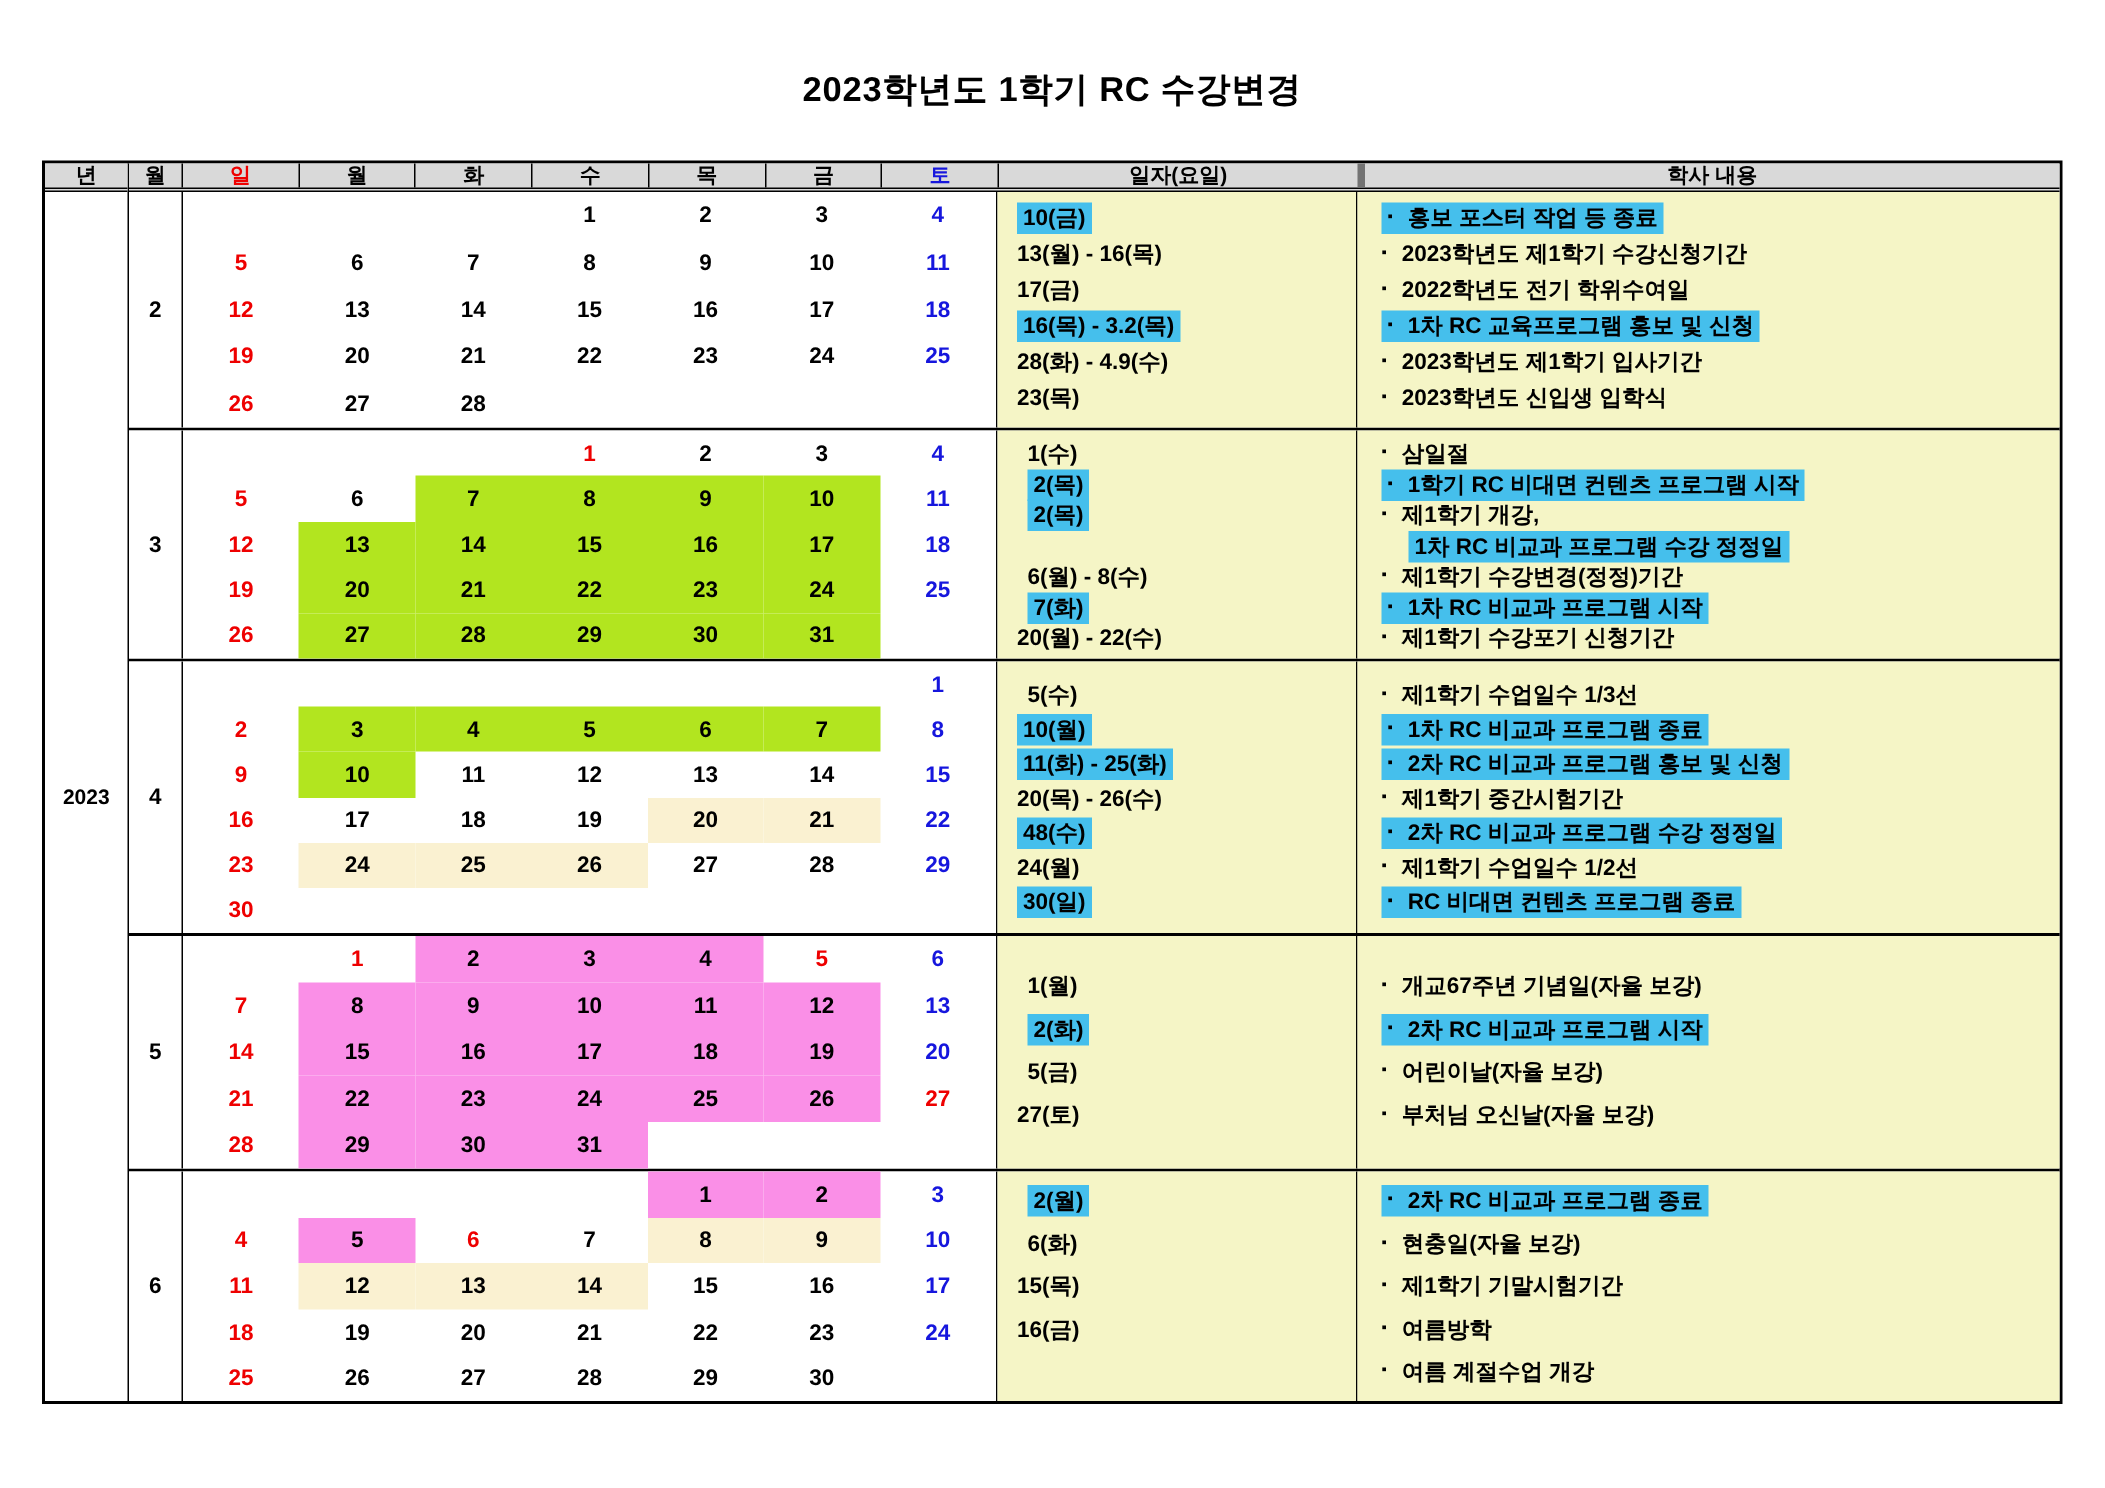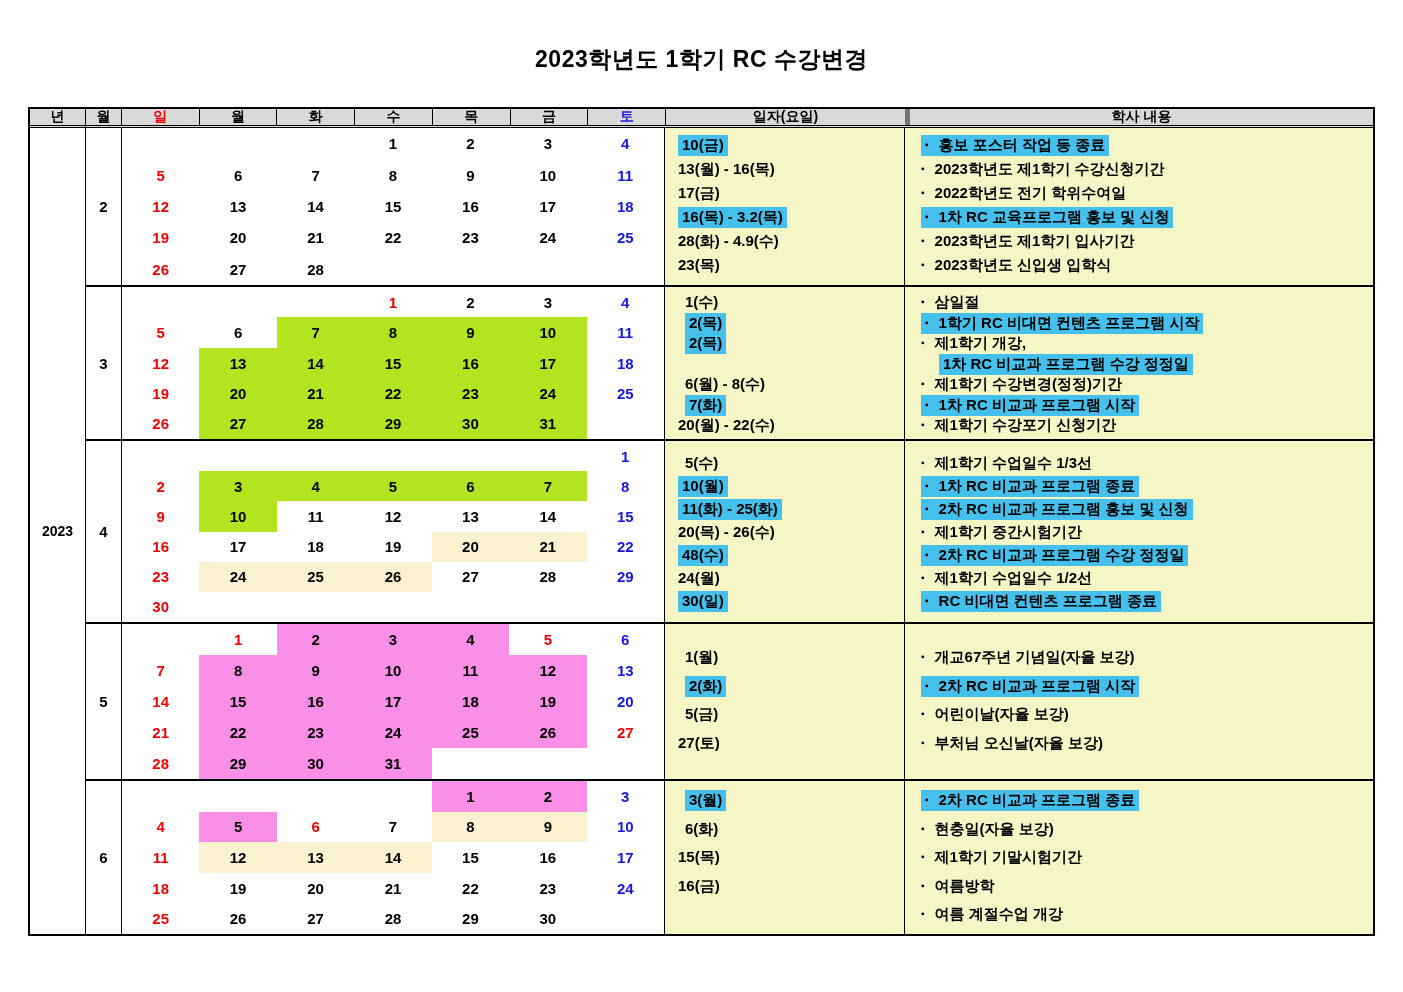--- a/index.html
+++ b/index.html
@@ -488,21 +488,21 @@
                 <div class="day-cell">26</div>
                 <div class="day-cell">27</div>
                 <div class="day-cell">28</div>
                 <div class="day-cell">29</div>
                 <div class="day-cell">30</div>
                 <div class="day-cell"></div>
               </div>
             </div>
             <div class="dates" style="padding-top: 9px;">
               <div class="dline ind" style="height: 28.5px;">
-                <span class="hl">3(월)</span>
+                <span class="hl">2(월)</span>
               </div>
               <div class="dline ind" style="height: 28.5px;">
                 <span class="nb">6(화)</span>
               </div>
               <div class="dline" style="height: 28.5px;">
                 <span class="nb">15(목)</span>
               </div>
               <div class="dline" style="height: 28.5px;">
                 <span class="nb">16(금)</span>
               </div>

